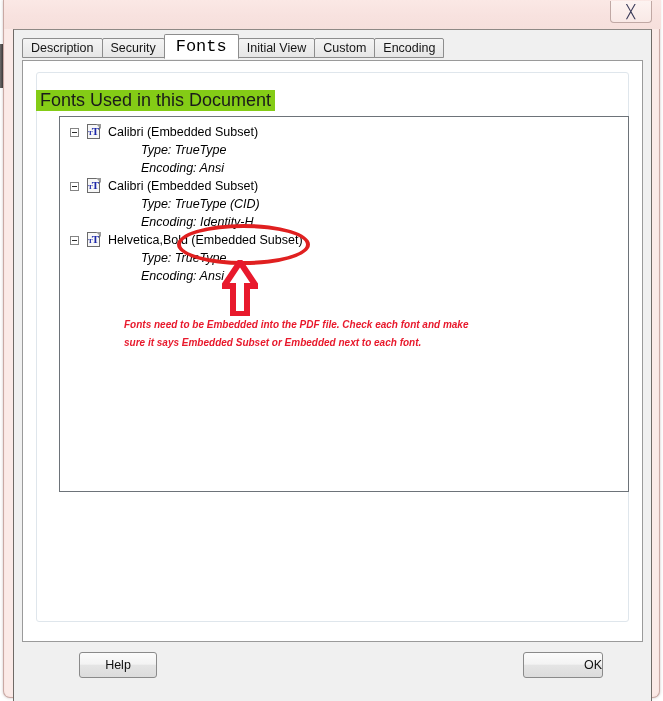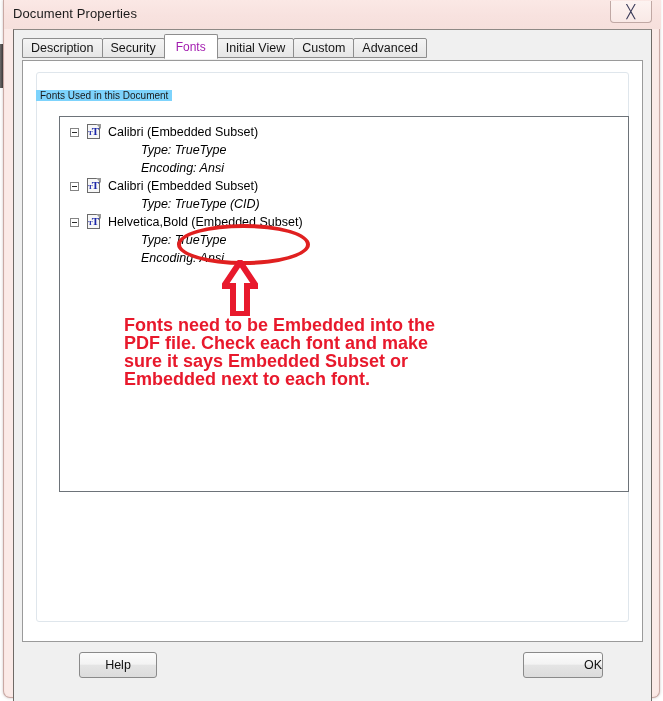--- a/index.html
+++ b/index.html
@@ -127,25 +127,26 @@
     border: 1px solid #8d8d8d;
     border-bottom: 1px solid #8d8d8d;
     border-radius: 2px 2px 0 0;
     cursor: pointer;
     white-space: nowrap;
   }
   .tab.active {
     height: 25px;
     background: #ffffff;
     border-bottom: 1px solid #ffffff;
-    color: #a21caf;
-    font-size: 12px;
+    color: #000000;
+    font-size: 17px;
     z-index: 9;
     margin-bottom: -1px;
     padding: 0 11px;
+    font-family: Liberation Mono, monospace;
   }
 
   
   #tab-page {
     position: absolute;
     left: 8px;
     top: 30px;
     width: 621px;
     height: 582px;
     box-sizing: border-box;
@@ -162,23 +163,23 @@
     width: 593px;
     height: 550px;
     box-sizing: border-box;
     border: 1px solid #dfe6ec;
     border-radius: 3px;
   }
   #group-box-label {
     position: absolute;
     left: 22px;
     top: 60px;
-    background: #7dd3fc;
+    background: #84cc16;
     padding: 0 4px;
-    font-size: 10px;
+    font-size: 18px;
     color: #1a1a1a;
     white-space: nowrap;
     z-index: 7;
   }
 
   
   #font-list {
     position: absolute;
     left: 45px;
     top: 86px;
@@ -283,25 +284,26 @@
     width: 36px;
     height: 56px;
     z-index: 20;
     pointer-events: none;
   }
   #red-note {
     position: absolute;
     left: 110px;
     top: 286px;
     width: 345px;
-    font-size: 18px;
+    font-size: 10px;
     font-weight: bold;
     color: #e8192c;
     line-height: 18px;
     z-index: 20;
+    font-style: italic;
   }
 
   
   .dlg-button {
     position: absolute;
     box-sizing: border-box;
     height: 26px;
     border: 1px solid #8a8a8a;
     border-radius: 3px;
     background: linear-gradient(to bottom, #fbfbfb 0%, #f3f3f3 46%, #e4e4e4 52%, #dcdcdc 100%);
@@ -320,21 +322,20 @@
 </style>
 </head>
 <body>
 
 <div id="backdrop-strip"></div>
 
 <div id="window-frame">
   <div id="window-frame-inner"></div>
 
   <div id="title-bar">
-    <div id="title-text">Document Properties</div>
     <div id="close-button">
       <span class="glyph">╳</span>
     </div>
   </div>
 
   <div id="dialog-client">
 
     <div id="tab-strip">
       <div class="tab">
         <span>Description</span>
@@ -345,21 +346,21 @@
       <div class="tab active">
         <span>Fonts</span>
       </div>
       <div class="tab">
         <span>Initial View</span>
       </div>
       <div class="tab">
         <span>Custom</span>
       </div>
       <div class="tab">
-        <span>Advanced</span>
+        <span>Encoding</span>
       </div>
     </div>
 
     <div id="tab-page">
       <div id="group-box"></div>
     </div>
 
     <div id="group-box-label">Fonts Used in this Document</div>
 
     <div id="font-list">
@@ -386,20 +387,23 @@
           <span class="font-icon">
             <span class="page"></span>
               <span class="fold"></span>
             <span class="tt"><span class="small">T</span>T</span>
           </span>
           <span>Calibri (Embedded Subset)</span>
         </div>
         <div class="tree-row detail-row">
           <span>Type: TrueType (CID)</span>
         </div>
+        <div class="tree-row detail-row">
+          <span>Encoding: Identity-H</span>
+        </div>
 
         <div class="tree-row font-row">
           <span class="expander"></span>
           <span class="font-icon">
             <span class="page"></span>
               <span class="fold"></span>
             <span class="tt"><span class="small">T</span>T</span>
           </span>
           <span>Helvetica,Bold (Embedded Subset)</span>
         </div>

